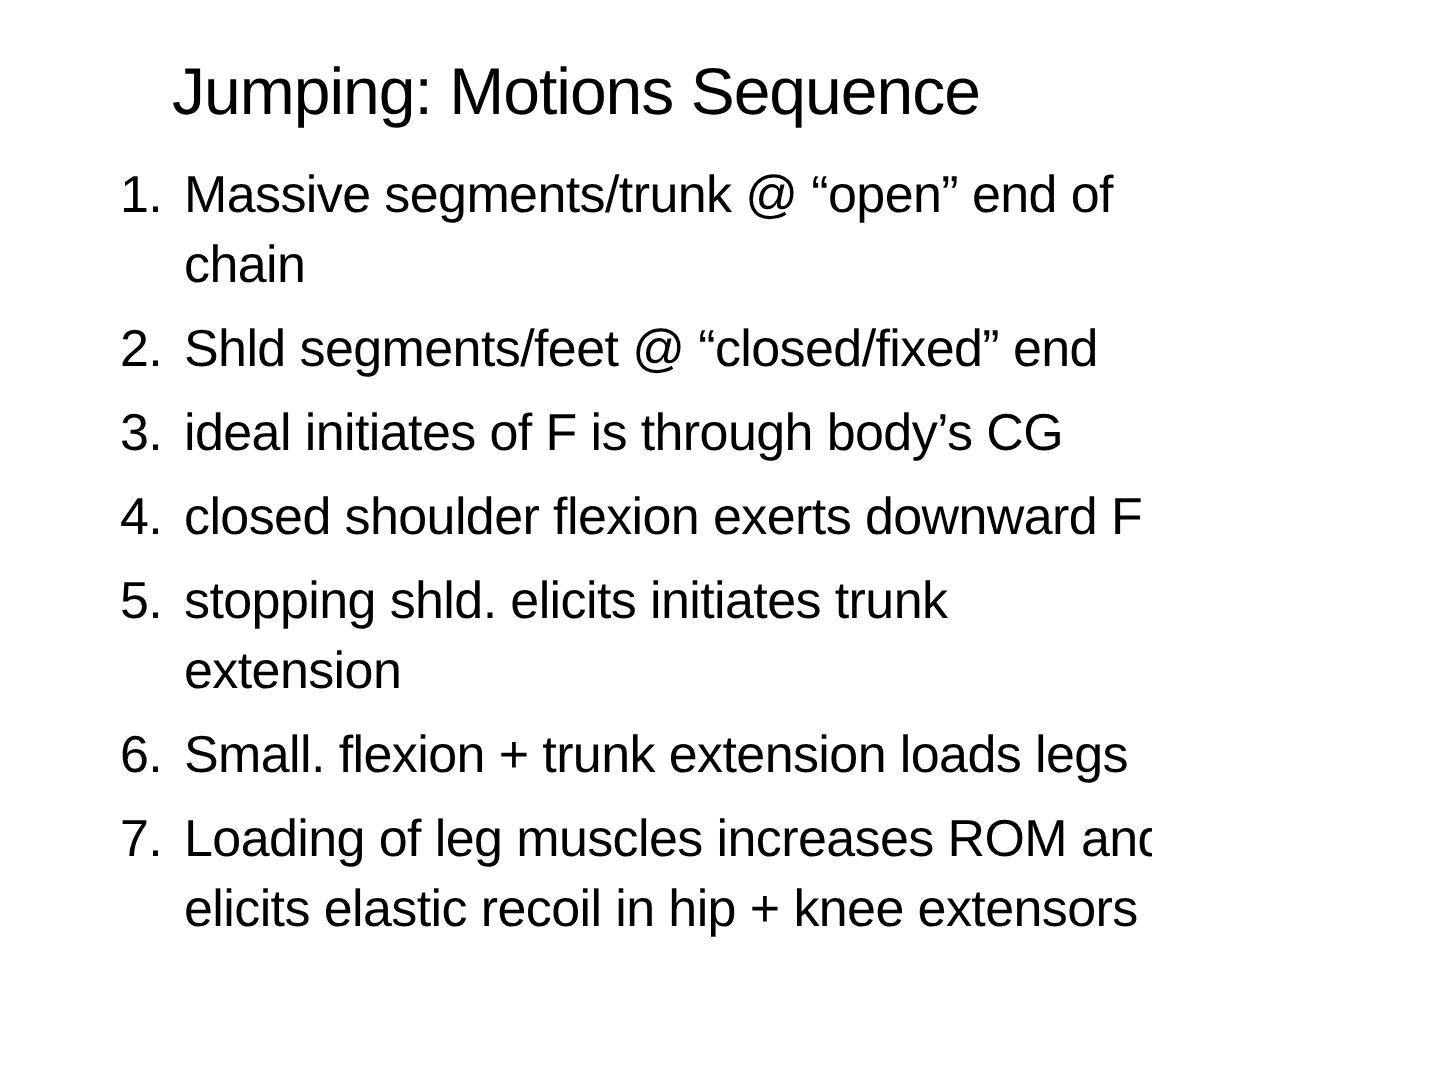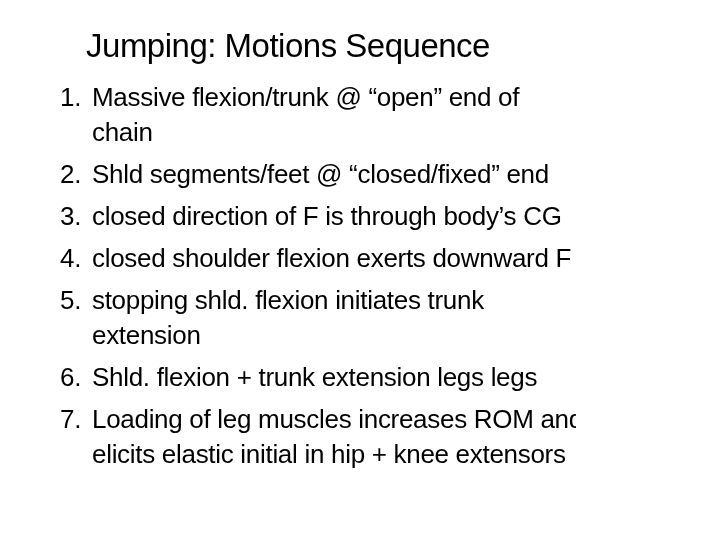--- a/index.html
+++ b/index.html
@@ -50,43 +50,43 @@
 </style>
 </head>
 <body>
 
 <div class="slide">
   <h1 class="slide-title">Jumping: Motions Sequence</h1>
 
   <ol class="motion-list">
     <li class="motion-item">
       <span class="item-number">1.</span>
-      <span class="item-text">Massive flexion/trunk @ “open” end of
+      <span class="item-text">Massive segments/trunk @ “open” end of
 chain</span>
     </li>
     <li class="motion-item">
       <span class="item-number">2.</span>
       <span class="item-text">Shld segments/feet @ “closed/fixed” end</span>
     </li>
     <li class="motion-item">
       <span class="item-number">3.</span>
-      <span class="item-text">closed direction of F is through body’s CG</span>
+      <span class="item-text">ideal initiates of F is through body’s CG</span>
     </li>
     <li class="motion-item">
       <span class="item-number">4.</span>
       <span class="item-text">closed shoulder flexion exerts downward F</span>
     </li>
     <li class="motion-item">
       <span class="item-number">5.</span>
-      <span class="item-text">stopping shld. flexion initiates trunk
+      <span class="item-text">stopping shld. elicits initiates trunk
 extension</span>
     </li>
     <li class="motion-item">
       <span class="item-number">6.</span>
-      <span class="item-text">Shld. flexion + trunk extension legs legs</span>
+      <span class="item-text">Small. flexion + trunk extension loads legs</span>
     </li>
     <li class="motion-item">
       <span class="item-number">7.</span>
       <span class="item-text">Loading of leg muscles increases ROM and
-elicits elastic initial in hip + knee extensors</span>
+elicits elastic recoil in hip + knee extensors</span>
     </li>
   </ol>
 </div>
 
 </body></html>

